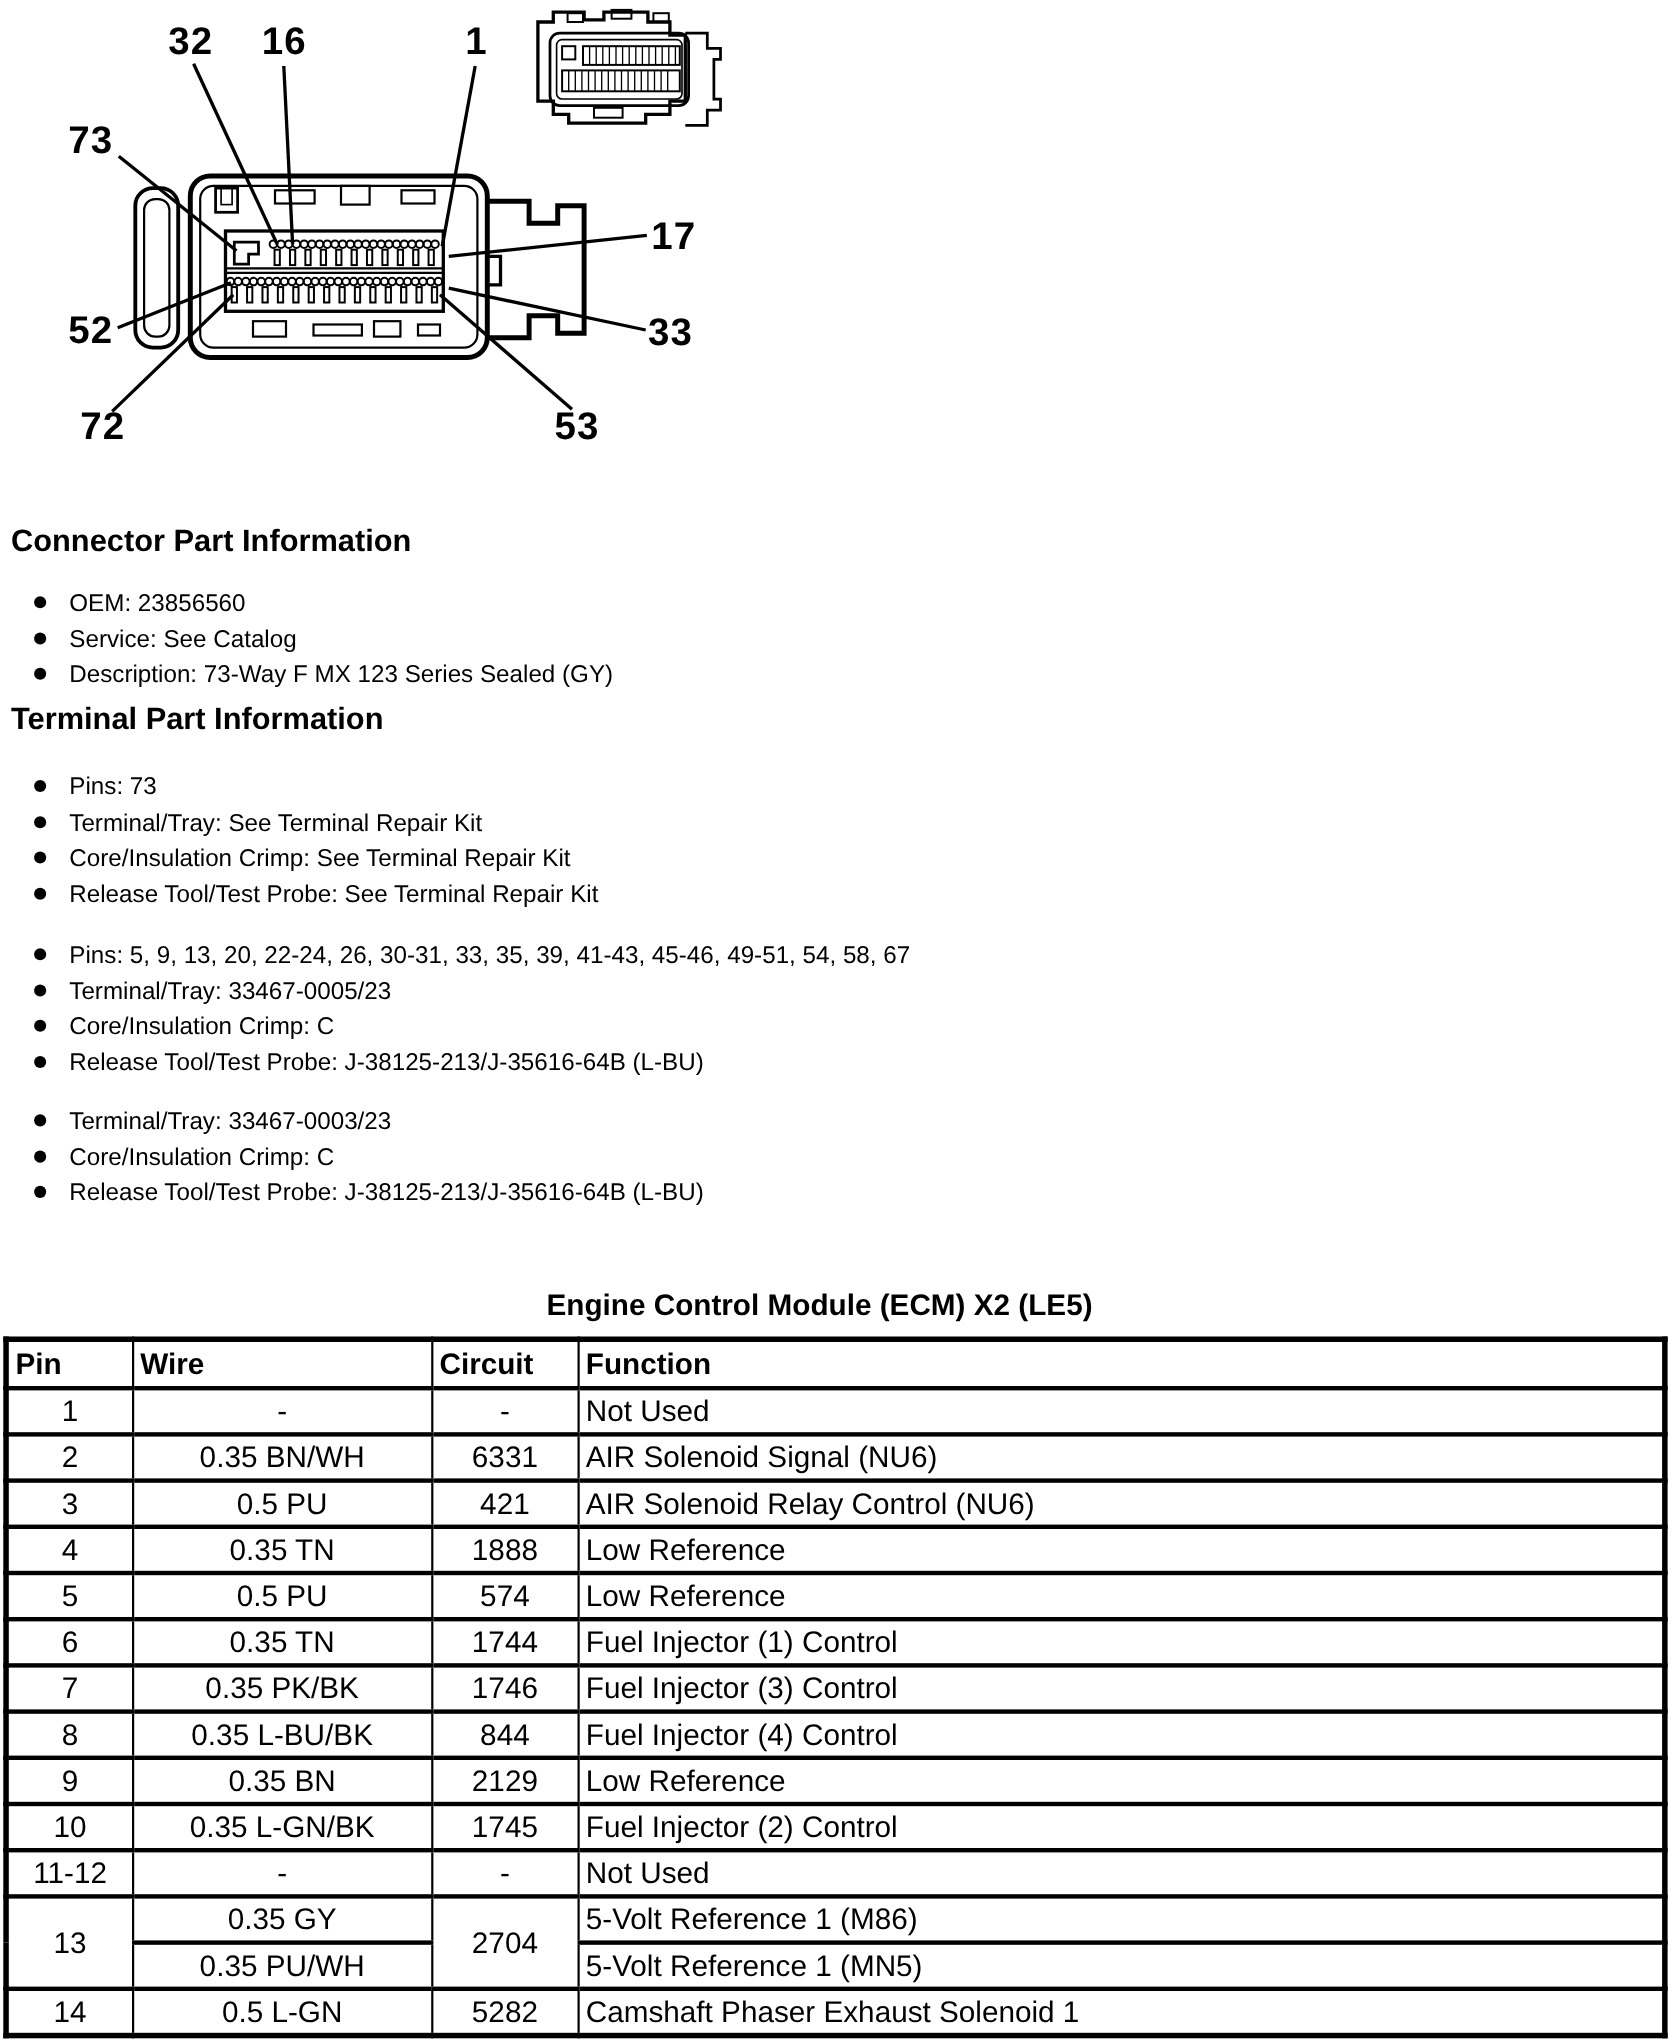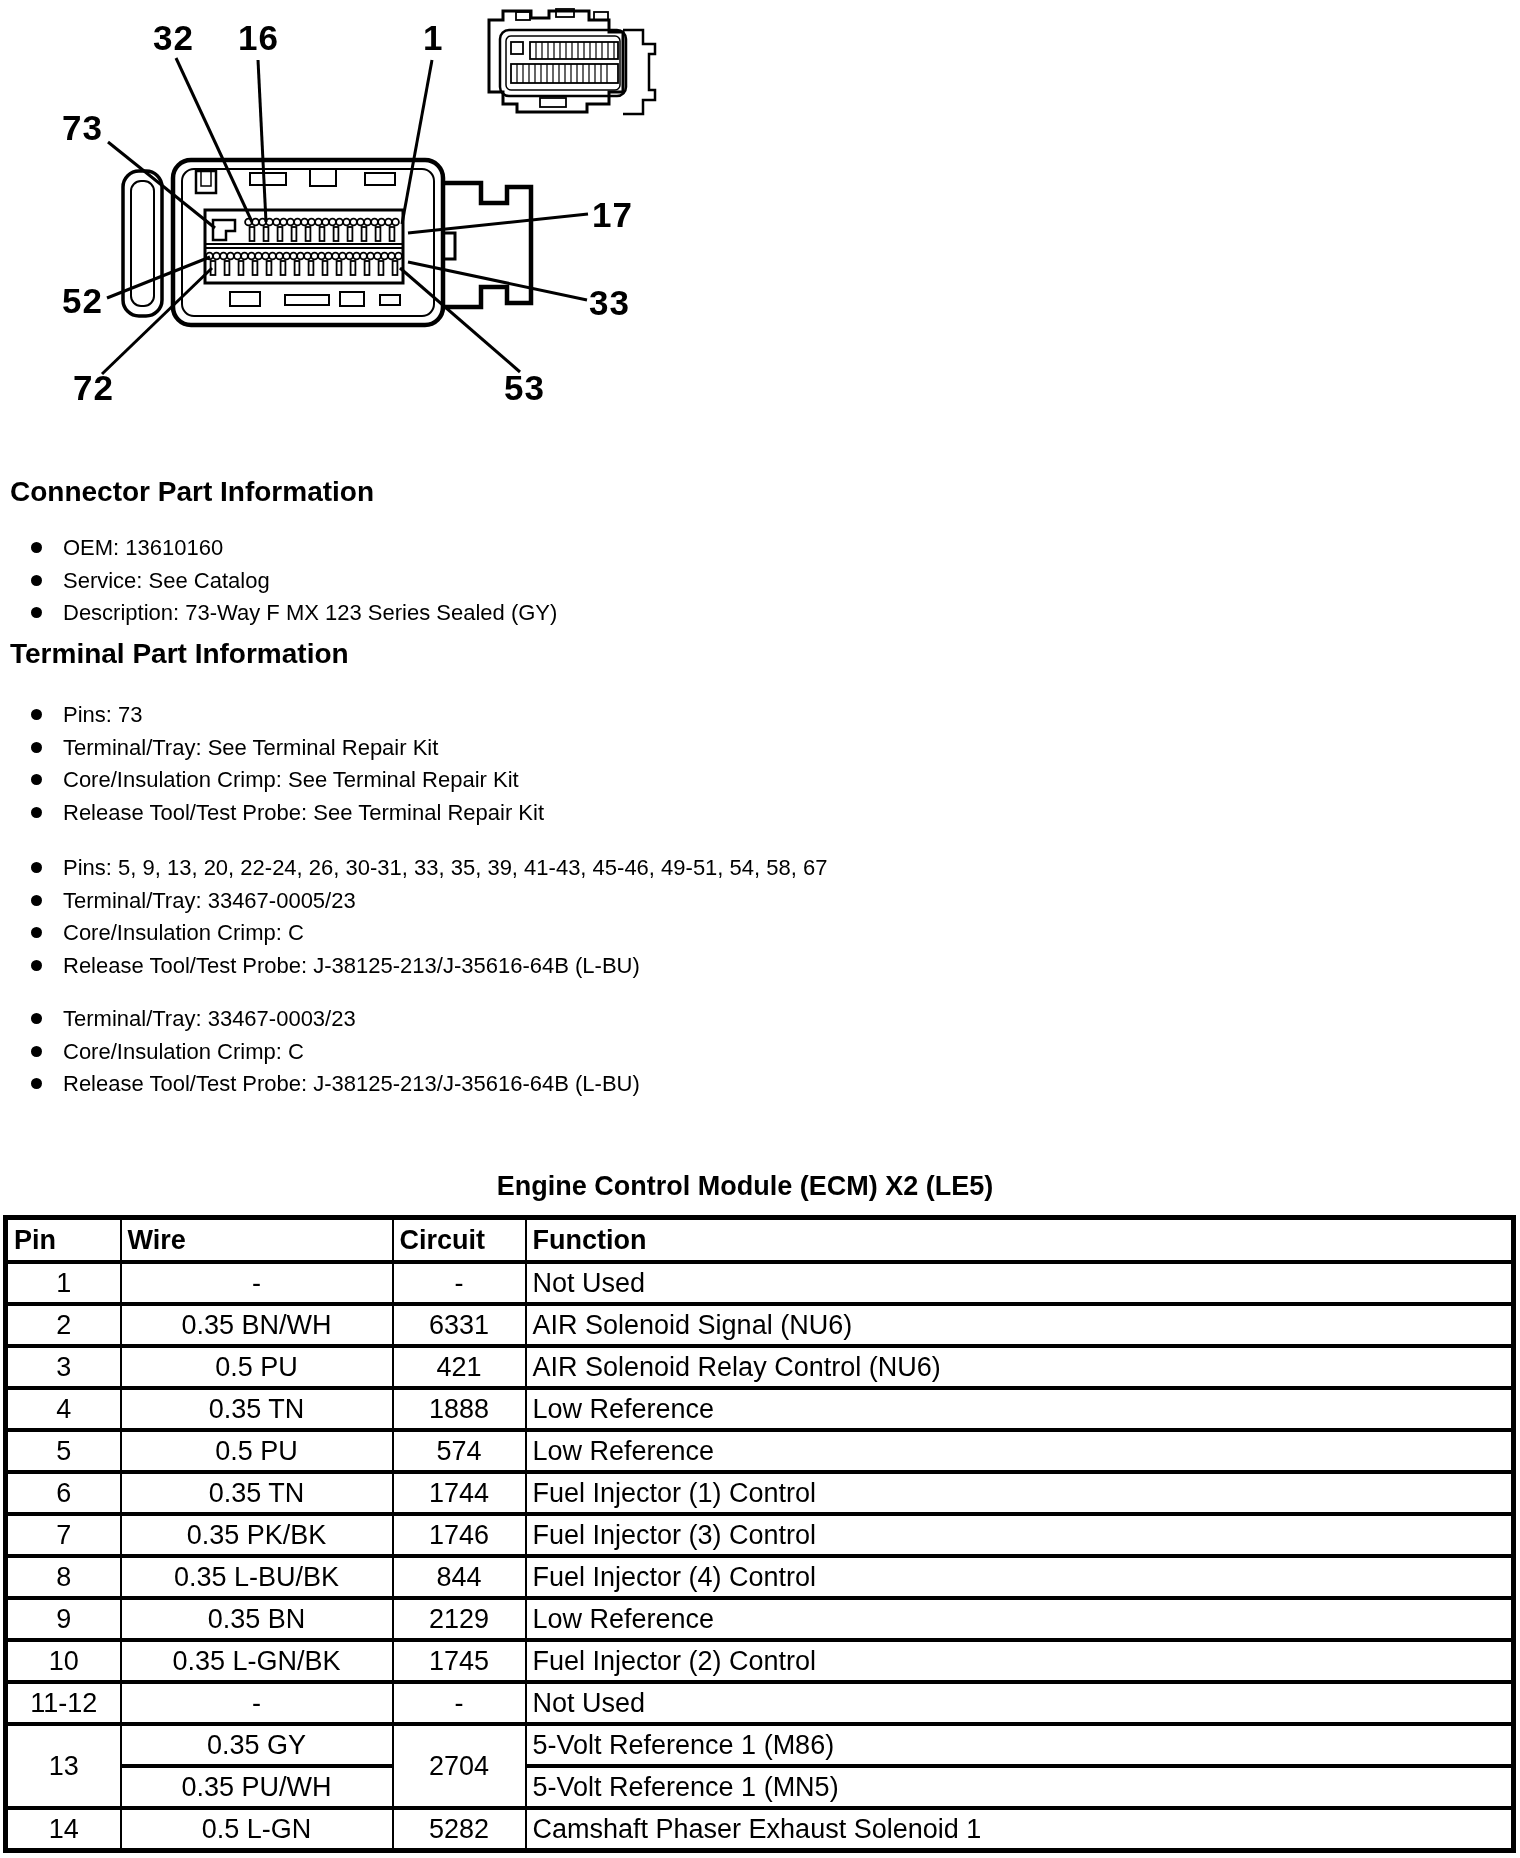--- a/index.html
+++ b/index.html
@@ -186,21 +186,21 @@
   <div class="callout co-17">17</div>
   <div class="callout co-52">52</div>
   <div class="callout co-33">33</div>
   <div class="callout co-72">72</div>
   <div class="callout co-53">53</div>
 </div>
 
 <div id="h-connector" class="sec-heading">Connector Part Information</div>
 
 <ul id="list-connector" class="bullets">
-  <li>OEM: 13610160</li>
+  <li>OEM: 23856560</li>
   <li>Service: See Catalog</li>
   <li>Description: 73-Way F MX 123 Series Sealed (GY)</li>
 </ul>
 
 <div id="h-terminal" class="sec-heading">Terminal Part Information</div>
 
 <ul id="list-terminal-1" class="bullets">
   <li>Pins: 73</li>
   <li>Terminal/Tray: See Terminal Repair Kit</li>
   <li>Core/Insulation Crimp: See Terminal Repair Kit</li>

